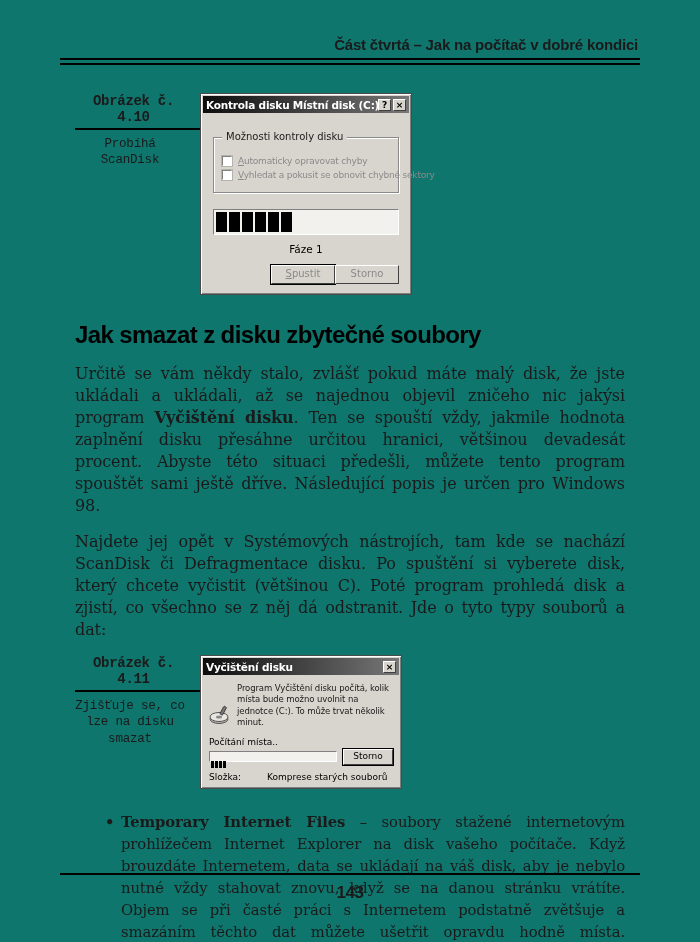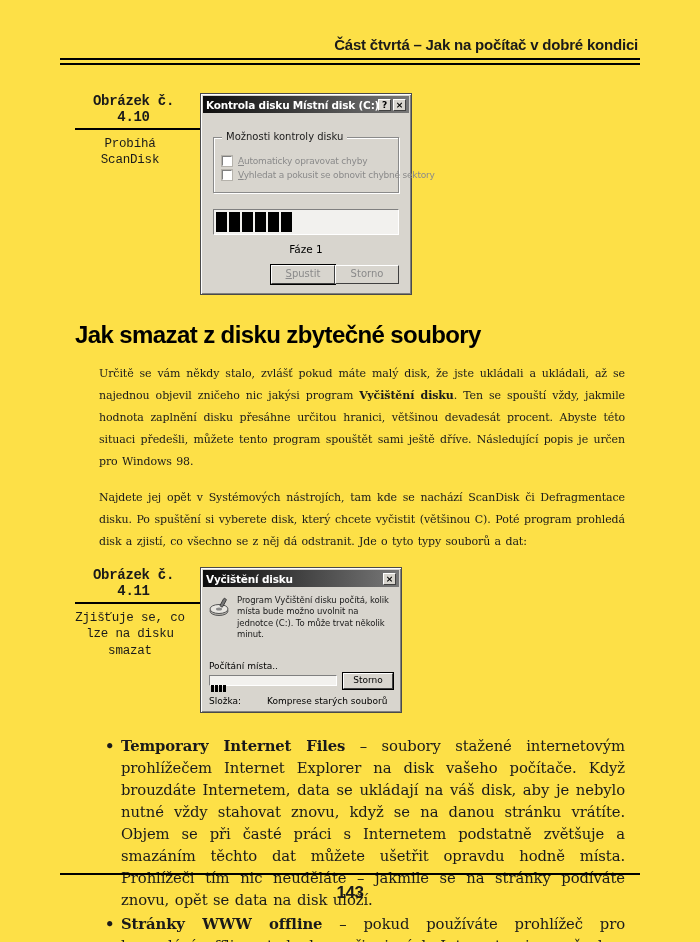--- a/index.html
+++ b/index.html
@@ -1,18 +1,18 @@
 <!DOCTYPE html>
 <html><head>
 <meta charset="utf-8">
 <style>
   * { margin:0; padding:0; box-sizing:border-box; }
   html,body { background:#ffffff; }
   body { width:700px; height:942px; font-family:"DejaVu Serif", serif; color:#1a1a1a; }
-  .page { position:relative; width:700px; height:942px; overflow:hidden; background:#fde047; }
+  .page { position:relative; width:700px; height:942px; overflow:hidden; background:#0f766e; }
 
   
   .header { padding:36px 60px 0 60px; }
   .header-title { text-align:right; font-family:"Liberation Sans", sans-serif; font-weight:700; font-size:15px; letter-spacing:-0.2px; padding-right:2px; }
   .rule-double { margin-top:5px; height:7px; border-top:2px solid #000; border-bottom:2px solid #000; }
 
   
   .content { margin:0 75px; }
 
   
@@ -41,34 +41,34 @@
   .pbar1 { margin-top:16px; height:26px; background:#f2f1ee; border-top:1px solid #808080; border-left:1px solid #808080; border-right:1px solid #fff; border-bottom:1px solid #fff; padding:2px; }
   .blocks i { display:inline-block; width:11px; height:20px; background:#000; margin-right:2px; }
   .phase { margin-top:8px; text-align:center; font-size:10.5px; color:#000; }
   .btn-row { margin-top:10px; display:flex; justify-content:flex-end; }
   .btn { font-family:"DejaVu Sans", sans-serif; font-size:10px; text-align:center; color:#8a8a8a; background:#d8d5ce; width:64px; height:19px; line-height:16px; border-top:1px solid #fff; border-left:1px solid #fff; border-right:1px solid #404040; border-bottom:1px solid #404040; cursor:default; }
   .btn.default { outline:1px solid #000; }
 
   
   .dlg2 { width:202px; }
   .dlg2-body { padding:6px 8px 6px 8px; }
-  .msg-row { display:flex; }
+  .msg-row { display:flex;align-items:flex-end; }
   .cleanup-icon { flex:0 0 28px; padding-top:2px; }
   .msg-text { font-size:8.5px; line-height:1.35; color:#1a1a1a; letter-spacing:-0.1px; }
-  .plabel { margin-top:20px; font-size:9px; color:#000; }
+  .plabel { margin-top:8px; font-size:9px; color:#000; }
   .pbar-row { margin-top:2px; display:flex; align-items:center; }
   .pbar2 { flex:1; height:11px; background:#f2f1ee; border-top:1px solid #808080; border-left:1px solid #808080; border-right:1px solid #fff; border-bottom:1px solid #fff; padding:1px; }
   .pbar2 .blocks i { width:3px; height:7px; margin-right:1px; }
   .btn-small { margin-left:6px; width:50px; height:16px; line-height:13px; font-size:9px; color:#000; outline:1px solid #000; }
   .folder-row { margin-top:7px; display:flex; font-size:9px; color:#000; }
   .folder-label { width:58px; }
 
   
   h1.section { margin-top:26px; font-family:"Liberation Sans", sans-serif; font-weight:700; font-size:24px; letter-spacing:-0.6px; color:#000; }
-  p.body { margin-top:14px; font-size:11px; line-height:22px; text-align:justify; letter-spacing:-0.1px; word-spacing:1px;margin-left:24px; }
+  p.body { margin-top:14px; font-size:16px; line-height:22px; text-align:justify; letter-spacing:-0.1px; word-spacing:1px; }
   p.body b { font-weight:700; }
 
   
   ul.bullets { margin-top:22px; list-style:none; padding-left:30px; }
   ul.bullets li { position:relative; padding-left:16px; font-size:14.8px; line-height:22px; text-align:justify; letter-spacing:-0.1px; word-spacing:1px; margin-bottom:2px; }
   ul.bullets li::before { content:"•"; position:absolute; left:0; top:0; font-weight:700; }
   ul.bullets b { font-weight:700; }
 
   
   .footer { position:absolute; left:60px; right:60px; top:873px; }

